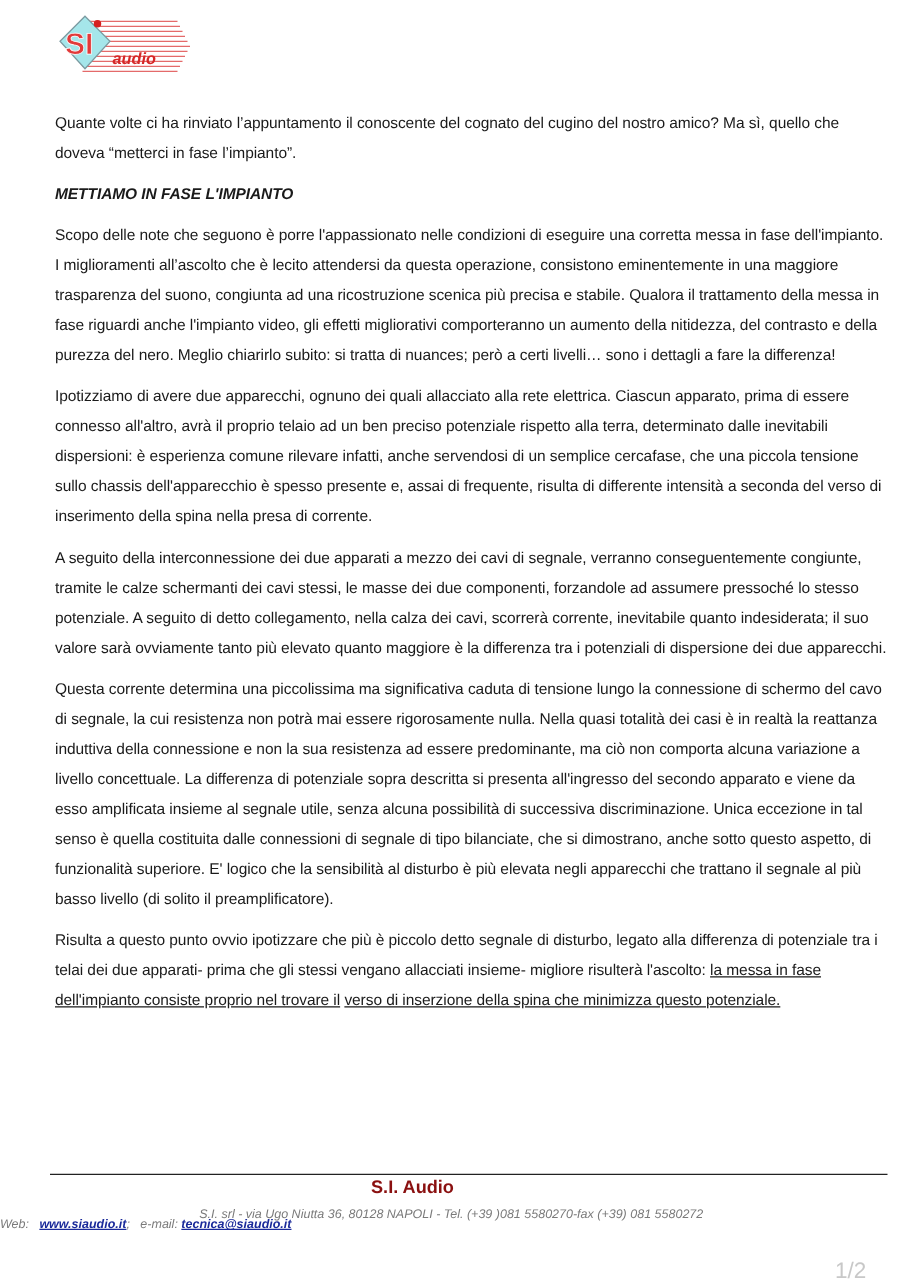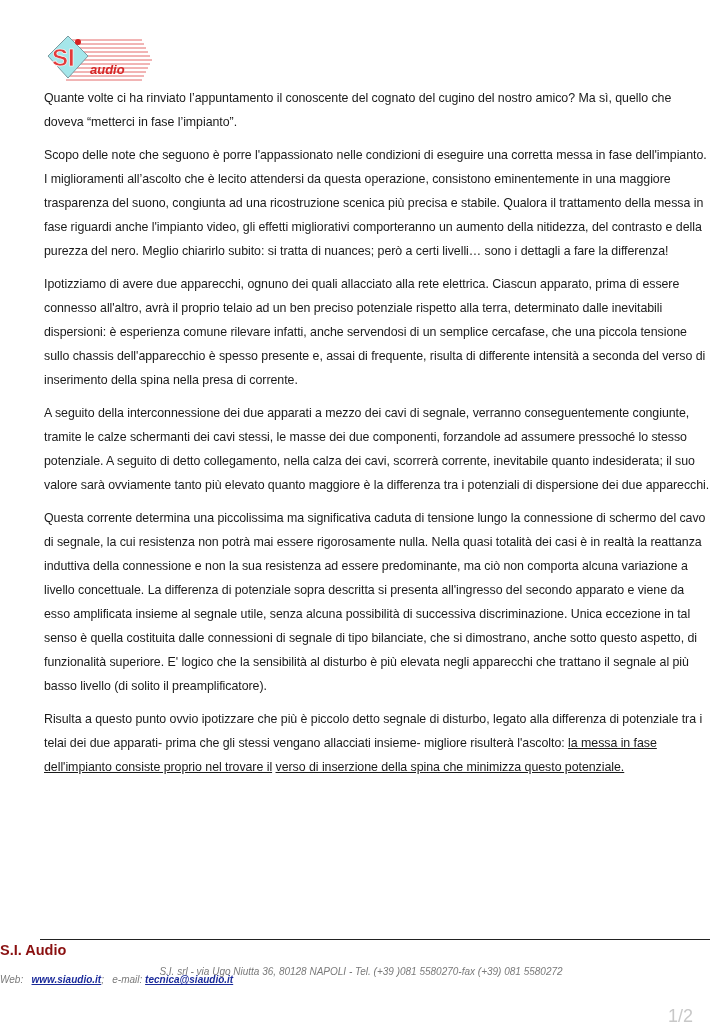--- a/index.html
+++ b/index.html
@@ -1,25 +1,25 @@
 <!DOCTYPE html>
 <html><head>
 <meta charset="utf-8">
 <style>
   html, body { margin: 0; padding: 0; background: #ffffff; }
   body { width: 722px; height: 1024px; position: relative; overflow: hidden;
          font-family: "Liberation Sans", "DejaVu Sans", sans-serif; color: #1a1a1a; }
-  .logo { position: absolute; left: 44px; top: 32px; width: 112px; height: 54px; }
+  .logo { position: absolute; left: 44px; top: 9px; width: 112px; height: 54px; }
   .content { position: absolute; left: 44px; top: 86px; width: 666px;
              font-size: 12.4px; line-height: 24px; letter-spacing: -0.05px; }
   .content p { margin: 0 0 9px 0; }
   .heading { font-weight: bold; font-style: italic; }
   .u { text-decoration: underline; }
   .footer-line { position: absolute; left: 40px; top: 939px; width: 670px; height: 1px; background: #222; }
-  .footer-brand { position: absolute; left: 0; top: 942px; width: 660px; text-align: left;
+  .footer-brand { position: absolute; left: 0; top: 942px; width: 660px; text-align: center;
                   font-weight: bold; font-size: 14.5px; color: #8a1010; }
   .footer-addr { position: absolute; left: 0; top: 966px; width: 722px; text-align: center;
                  font-style: italic; font-size: 10px; color: #7a7a7a; }
   .footer-web { position: absolute; left: 0; top: 974px; width: 686px; 
                 font-style: italic; font-size: 10px; color: #7a7a7a; }
   .footer-web a { color: #1a2a9a; font-weight: bold; text-decoration: underline; }
   .page-num { position: absolute; left: 668px; top: 1006px; font-size: 18px; color: #c8c8c8; }
 </style>
 </head>
 <body>
@@ -41,20 +41,21 @@
     </g>
     <polygon points="24,4 44,24 24,46 4,24" fill="#a5e6ea" stroke="#7a9aa0" stroke-width="1"></polygon>
     <text x="8" y="34" font-family="Liberation Sans, sans-serif" font-weight="bold" font-size="24" fill="#e23a3a" stroke="#ffffff" stroke-width="0.6">SI</text>
     <circle cx="34" cy="10" r="3" fill="#d62020"></circle>
     <text x="46" y="42" font-family="Liberation Sans, sans-serif" font-weight="bold" font-style="italic" font-size="13" fill="#d62828">audio</text>
   </svg>
 </div>
 
 <div class="content">
   <p>Quante volte ci ha rinviato l’appuntamento il conoscente del cognato del cugino del nostro amico? Ma sì, quello che doveva “metterci in fase l’impianto”.</p>
+  <p class="heading">METTIAMO IN FASE L'IMPIANTO</p>
   <p>Scopo delle note che seguono è porre l'appassionato nelle condizioni di eseguire una corretta messa in fase dell'impianto. I miglioramenti all’ascolto che è lecito attendersi da questa operazione, consistono eminentemente in una maggiore trasparenza del suono, congiunta ad una ricostruzione scenica più precisa e stabile. Qualora il trattamento della messa in fase riguardi anche l'impianto video, gli effetti migliorativi comporteranno un aumento della nitidezza, del contrasto e della purezza del nero. Meglio chiarirlo subito: si tratta di nuances; però a certi livelli… sono i dettagli a fare la differenza!</p>
   <p>Ipotizziamo di avere due apparecchi, ognuno dei quali allacciato alla rete elettrica. Ciascun apparato, prima di essere connesso all'altro, avrà il proprio telaio ad un ben preciso potenziale rispetto alla terra, determinato dalle inevitabili dispersioni: è esperienza comune rilevare infatti, anche servendosi di un semplice cercafase, che una piccola tensione sullo chassis dell'apparecchio è spesso presente e, assai di frequente, risulta di differente intensità a seconda del verso di inserimento della spina nella presa di corrente.</p>
   <p>A seguito della interconnessione dei due apparati a mezzo dei cavi di segnale, verranno conseguentemente congiunte, tramite le calze schermanti dei cavi stessi, le masse dei due componenti, forzandole ad assumere pressoché lo stesso potenziale. A seguito di detto collegamento, nella calza dei cavi, scorrerà corrente, inevitabile quanto indesiderata; il suo valore sarà ovviamente tanto più elevato quanto maggiore è la differenza tra i potenziali di dispersione dei due apparecchi.</p>
   <p>Questa corrente determina una piccolissima ma significativa caduta di tensione lungo la connessione di schermo del cavo di segnale, la cui resistenza non potrà mai essere rigorosamente nulla. Nella quasi totalità dei casi è in realtà la reattanza induttiva della connessione e non la sua resistenza ad essere predominante, ma ciò non comporta alcuna variazione a livello concettuale. La differenza di potenziale sopra descritta si presenta all'ingresso del secondo apparato e viene da esso amplificata insieme al segnale utile, senza alcuna possibilità di successiva discriminazione. Unica eccezione in tal senso è quella costituita dalle connessioni di segnale di tipo bilanciate, che si dimostrano, anche sotto questo aspetto, di funzionalità superiore. E' logico che la sensibilità al disturbo è più elevata negli apparecchi che trattano il segnale al più basso livello (di solito il preamplificatore).</p>
   <p><span>Risulta a questo punto ovvio ipotizzare che più è piccolo detto segnale di disturbo, legato alla differenza di potenziale tra i telai dei due apparati- prima che gli stessi vengano allacciati insieme- migliore risulterà l'ascolto: </span><span class="u">la messa in fase dell'impianto consiste proprio nel trovare il</span><span> </span><span class="u">verso di inserzione della spina che minimizza questo potenziale.</span></p>
 </div>
 
 <div class="footer-line"></div>
 <div class="footer-brand">S.I.  Audio</div>
 <div class="footer-addr">S.I. srl - via Ugo Niutta 36, 80128 NAPOLI - Tel. (+39 )081 5580270-fax (+39) 081 5580272</div>

